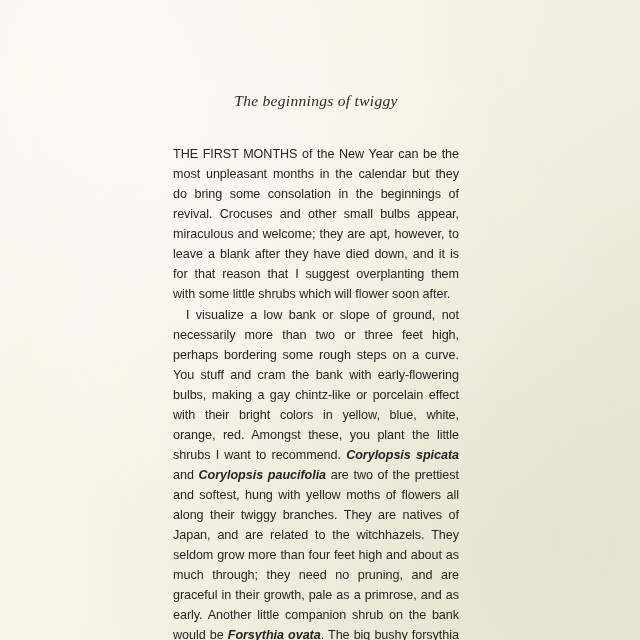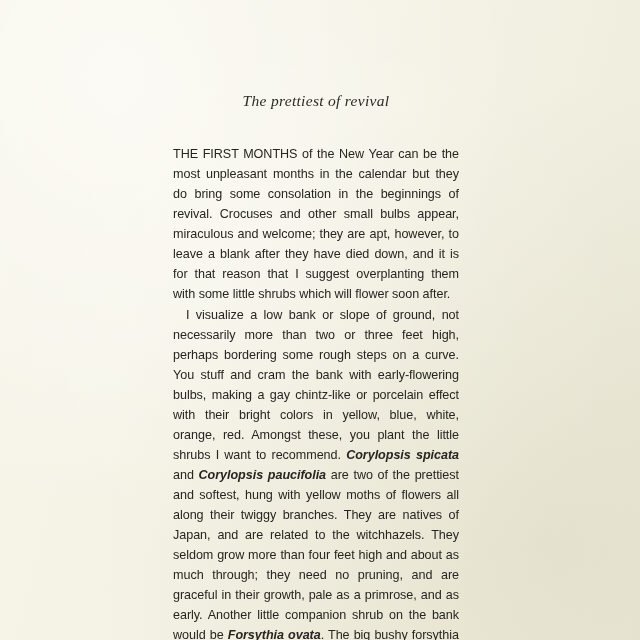--- a/index.html
+++ b/index.html
@@ -68,21 +68,21 @@
   }
 </style>
 </head>
 <body>
 
 <div class="page">
   <div class="paper-texture"></div>
 
   <div class="text-block">
 
-    <h1 class="chapter-title">The prettiest of revival</h1>
+    <h1 class="chapter-title">The beginnings of twiggy</h1>
 
     <div class="body-text">
 
       <p class="para">
         <span class="smallcaps">THE FIRST MONTHS</span><span> of the New Year can be the most unpleasant months in the calendar but they do bring some consolation in the beginnings of revival. Crocuses and other small bulbs appear, miraculous and welcome; they are apt, however, to leave a blank after they have died down, and it is for that reason that I suggest overplanting them with some little shrubs which will flower soon after.</span>
       </p>
 
       <p class="para indent">
         <span>I visualize a low bank or slope of ground, not necessarily more than two or three feet high, perhaps bordering some rough steps on a curve. You stuff and cram the bank with early-flowering bulbs, making a gay chintz-like or porcelain effect with their bright colors in yellow, blue, white, orange, red. Amongst these, you plant the little shrubs I want to recommend. </span><span class="latin">Corylopsis spicata</span><span> and </span><span class="latin">Corylopsis paucifolia</span><span> are two of the prettiest and softest, hung with yellow moths of flowers all along their twiggy branches. They are natives of Japan, and are related to the witchhazels. They seldom grow more than four feet high and about as much through; they need no pruning, and are graceful in their growth, pale as a primrose, and as early. Another little companion shrub on the bank would be </span><span class="latin">Forsythia ovata</span><span>. The big bushy forsythia is well known, but this small relation from Korea is not so often seen. It is perfectly hardy, and makes a tiny tree three to four feet high, flowering into the familiar golden blossoms, a golden rain pouring down in com-</span>
       </p>

